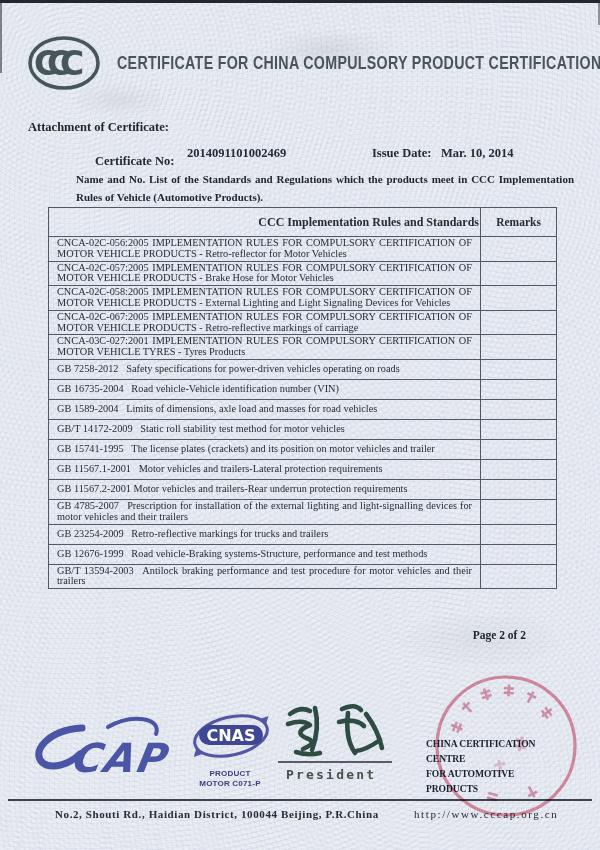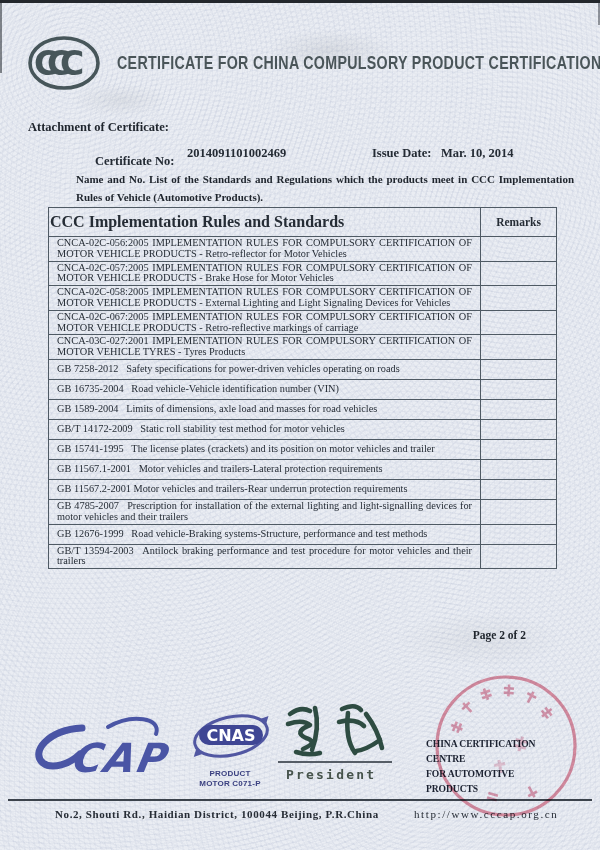--- a/index.html
+++ b/index.html
@@ -37,21 +37,21 @@
     position:absolute;left:76px;top:171px;width:498px;
     font-size:11px;font-weight:bold;line-height:1.6;text-align:justify;color:#1f252d;
   }
 
   table.rules{
     position:absolute;left:48px;top:207px;width:504px;
     border-collapse:collapse;table-layout:fixed;
     font-size:10.3px;color:#252c35;
   }
   table.rules th, table.rules td{border:1px solid #4f5a64;}
-  th.col-rules{width:429px;font-size:16px;font-weight:bold;text-align:left;height:26px;}
+  th.col-rules{width:429px;font-size:12px;font-weight:bold;text-align:right;height:26px;}
   th.col-remarks{width:73px;font-size:11.5px;font-weight:bold;text-align:center;margin-left:44px;}
   td.rule-cell{padding:1px 8px;line-height:10.8px;vertical-align:middle;height:17px;}
   td.remarks-cell{height:17px;}
   tr.two-line .l1{text-align:justify;text-align-last:justify;}
   .l1,.l2{min-height:10.8px;}
 
   .page-indicator{
     position:absolute;left:48px;top:629px;width:478px;text-align:right;
     font-size:11.5px;font-weight:bold;color:#20262e;
   }
@@ -222,20 +222,27 @@
         </tr>
 
         <tr class="two-line">
           <td class="rule-cell">
             <div class="l1">GB 4785-2007  Prescription for installation of the external lighting and light-signalling devices for</div>
             <div class="l2">motor vehicles and their trailers</div>
           </td>
           <td class="remarks-cell"></td>
         </tr>
 
+        <tr>
+          <td class="rule-cell">
+            <div class="l1">GB 23254-2009  Retro-reflective markings for trucks and trailers</div>
+
+          </td>
+          <td class="remarks-cell"></td>
+        </tr>
 
 
         <tr>
           <td class="rule-cell">
             <div class="l1">GB 12676-1999  Road vehicle-Braking systems-Structure, performance and test methods</div>
 
           </td>
           <td class="remarks-cell"></td>
         </tr>
 

